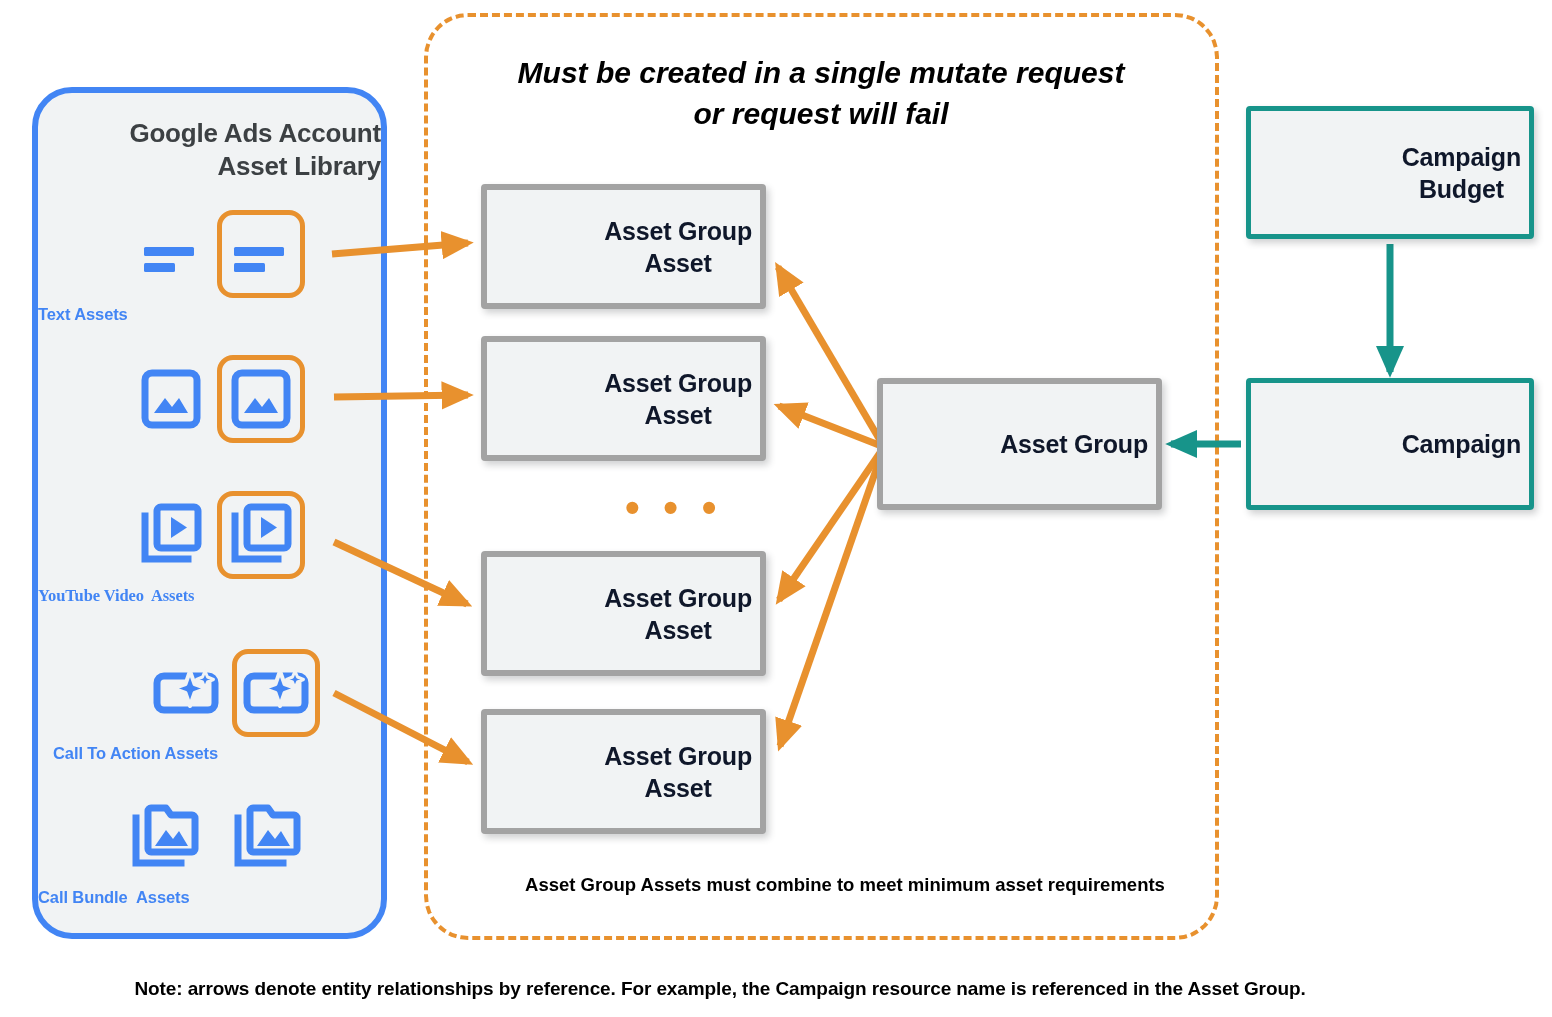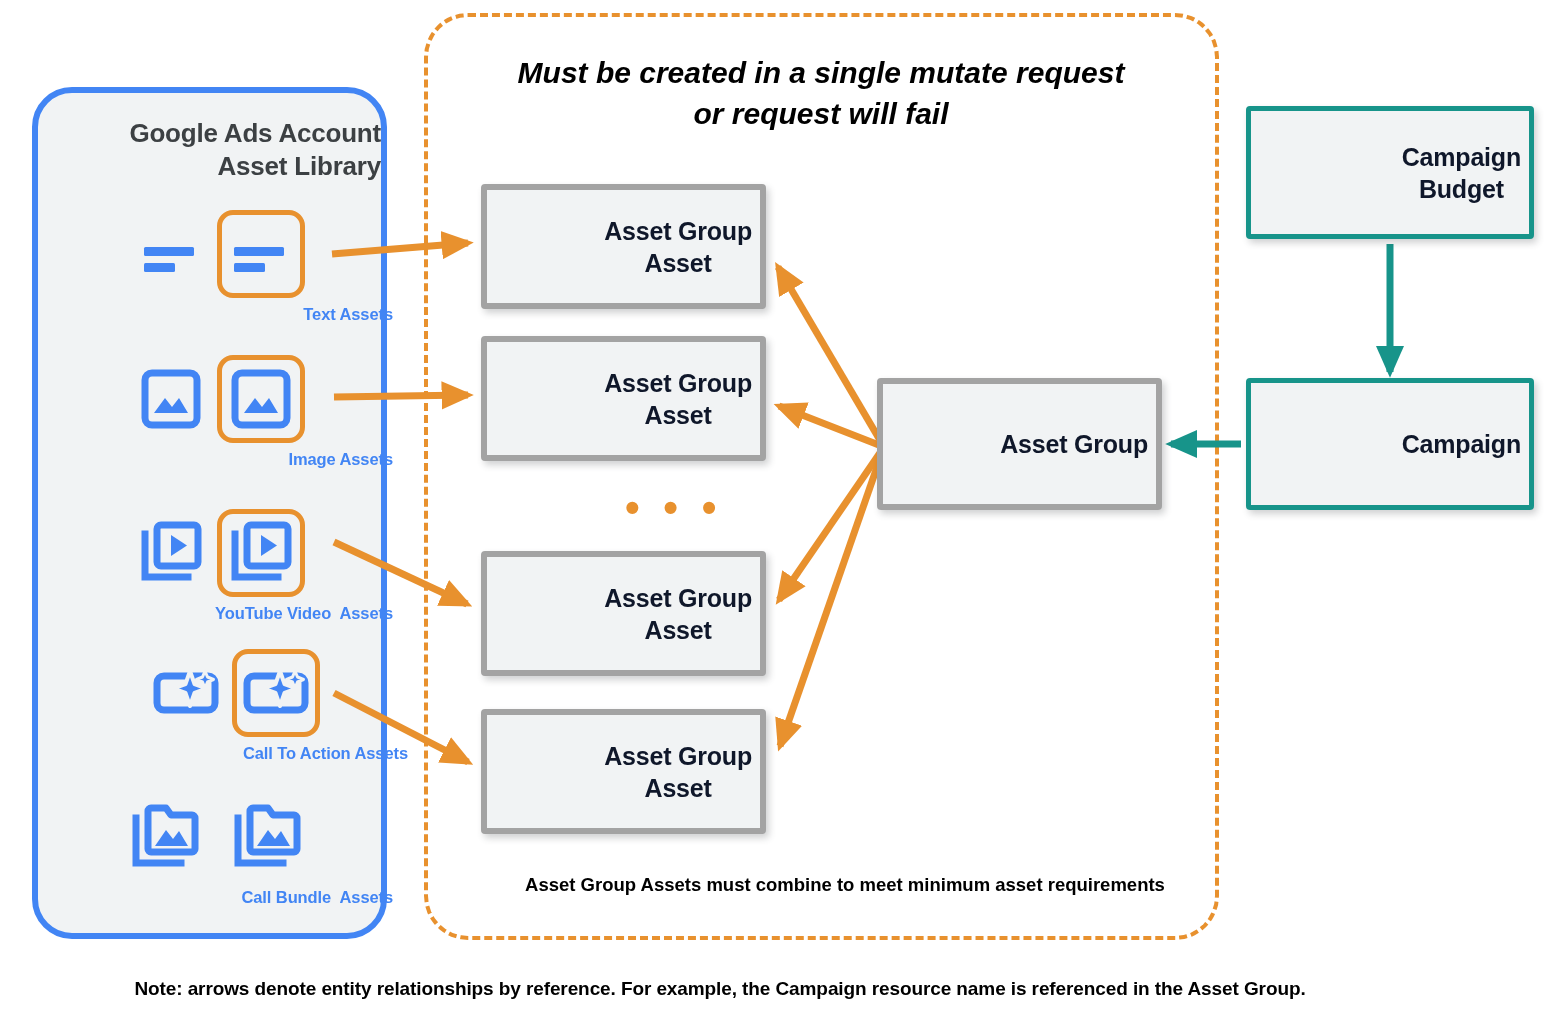--- a/index.html
+++ b/index.html
@@ -76,21 +76,21 @@
     display: flex;
     align-items: center;
     justify-content: center;
     box-sizing: border-box;
   }
   .icon-slot.highlight {
     border: 5px solid #e8912e;
     border-radius: 16px;
   }
   .asset-caption {
-    text-align: right;
+    text-align: left;
     font-size: 16.5px;
     font-weight: 700;
     color: #4285f4;
     margin-top: 3px;
     letter-spacing: -0.1px;
     white-space: pre;
   }
 
   
   .mutate-panel {
@@ -240,24 +240,23 @@
             <path d="M14 45 L25 30 L32 39 L39 30 L48 45 Z" fill="#4285f4"></path>
           </svg>
         </div>
         <div class="icon-slot highlight">
           <svg width="62" height="62" viewBox="0 0 62 62">
             <rect x="5" y="5" width="52" height="52" rx="7" fill="none" stroke="#4285f4" stroke-width="7"></rect>
             <path d="M14 45 L25 30 L32 39 L39 30 L48 45 Z" fill="#4285f4"></path>
           </svg>
         </div>
       </div>
-      <div class="asset-caption">Image Assets</div>
-    </div>
-
-    <div class="asset-row" style="top:412px;">
+    </div>
+
+    <div class="asset-row" style="top:394px;font-family:Liberation Serif, serif;">
       <div class="asset-icons">
         <div class="icon-slot">
           <svg width="66" height="66" viewBox="0 0 66 66">
             <path d="M7 14 L7 57 L50 57" fill="none" stroke="#4285f4" stroke-width="7" stroke-linecap="square"></path>
             <rect x="19" y="5" width="41" height="41" rx="4" fill="none" stroke="#4285f4" stroke-width="7"></rect>
             <path d="M33 15 L49 25.5 L33 36 Z" fill="#4285f4"></path>
           </svg>
         </div>
         <div class="icon-slot highlight">
           <svg width="66" height="66" viewBox="0 0 66 66">

